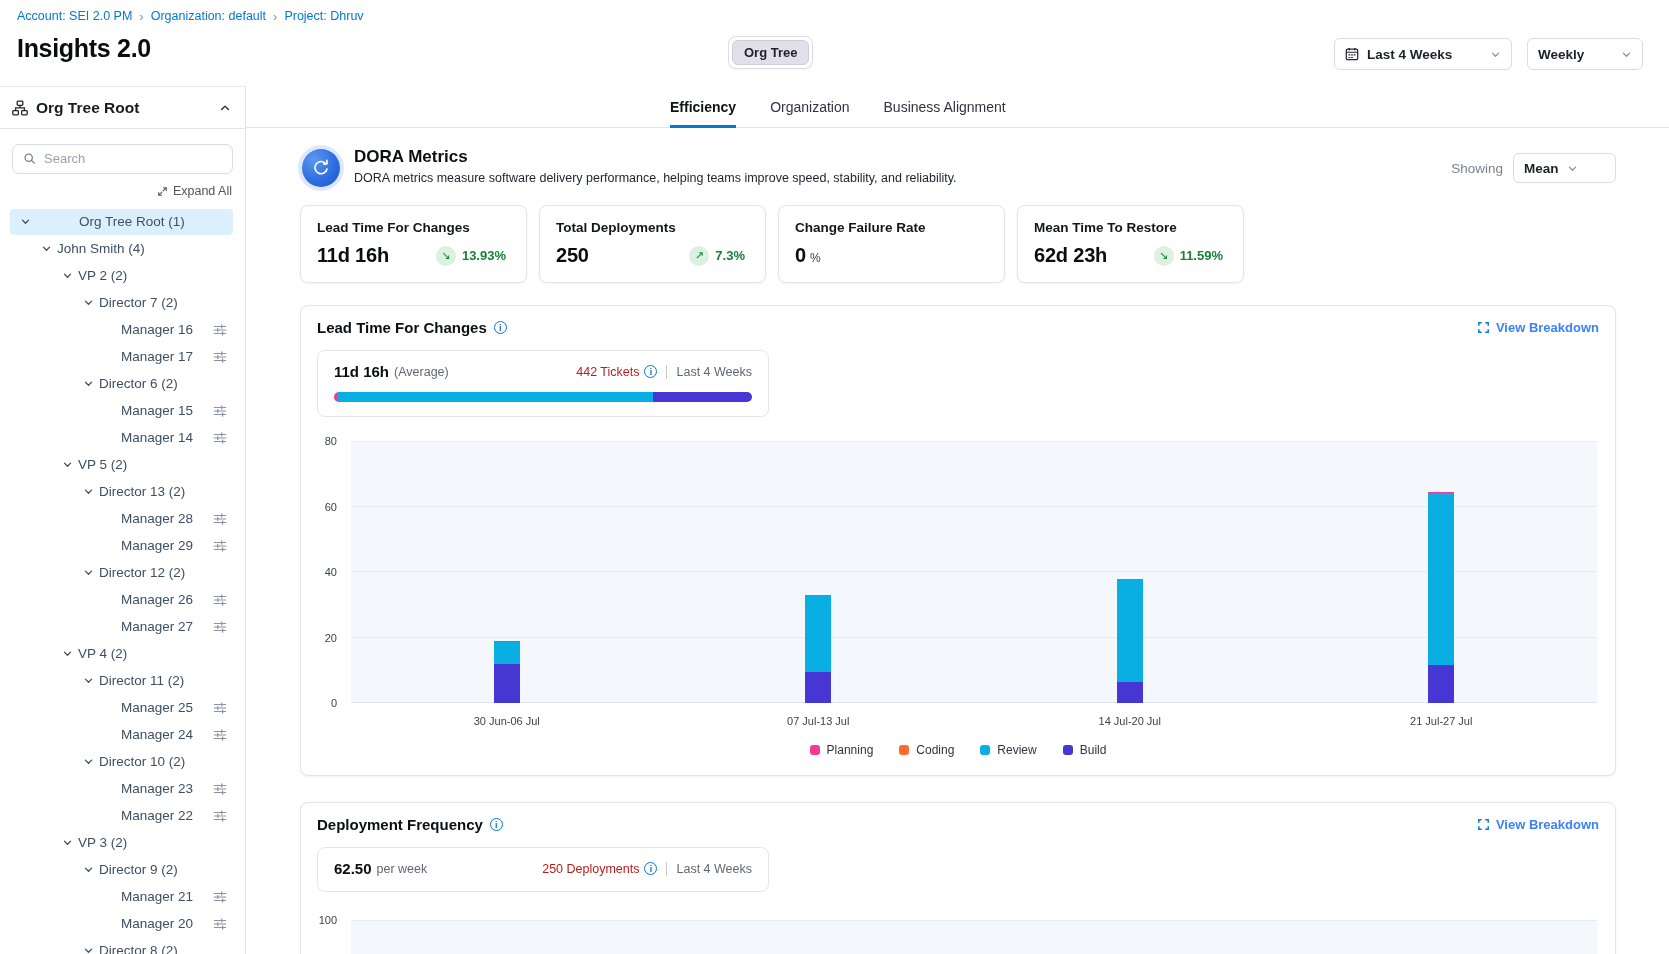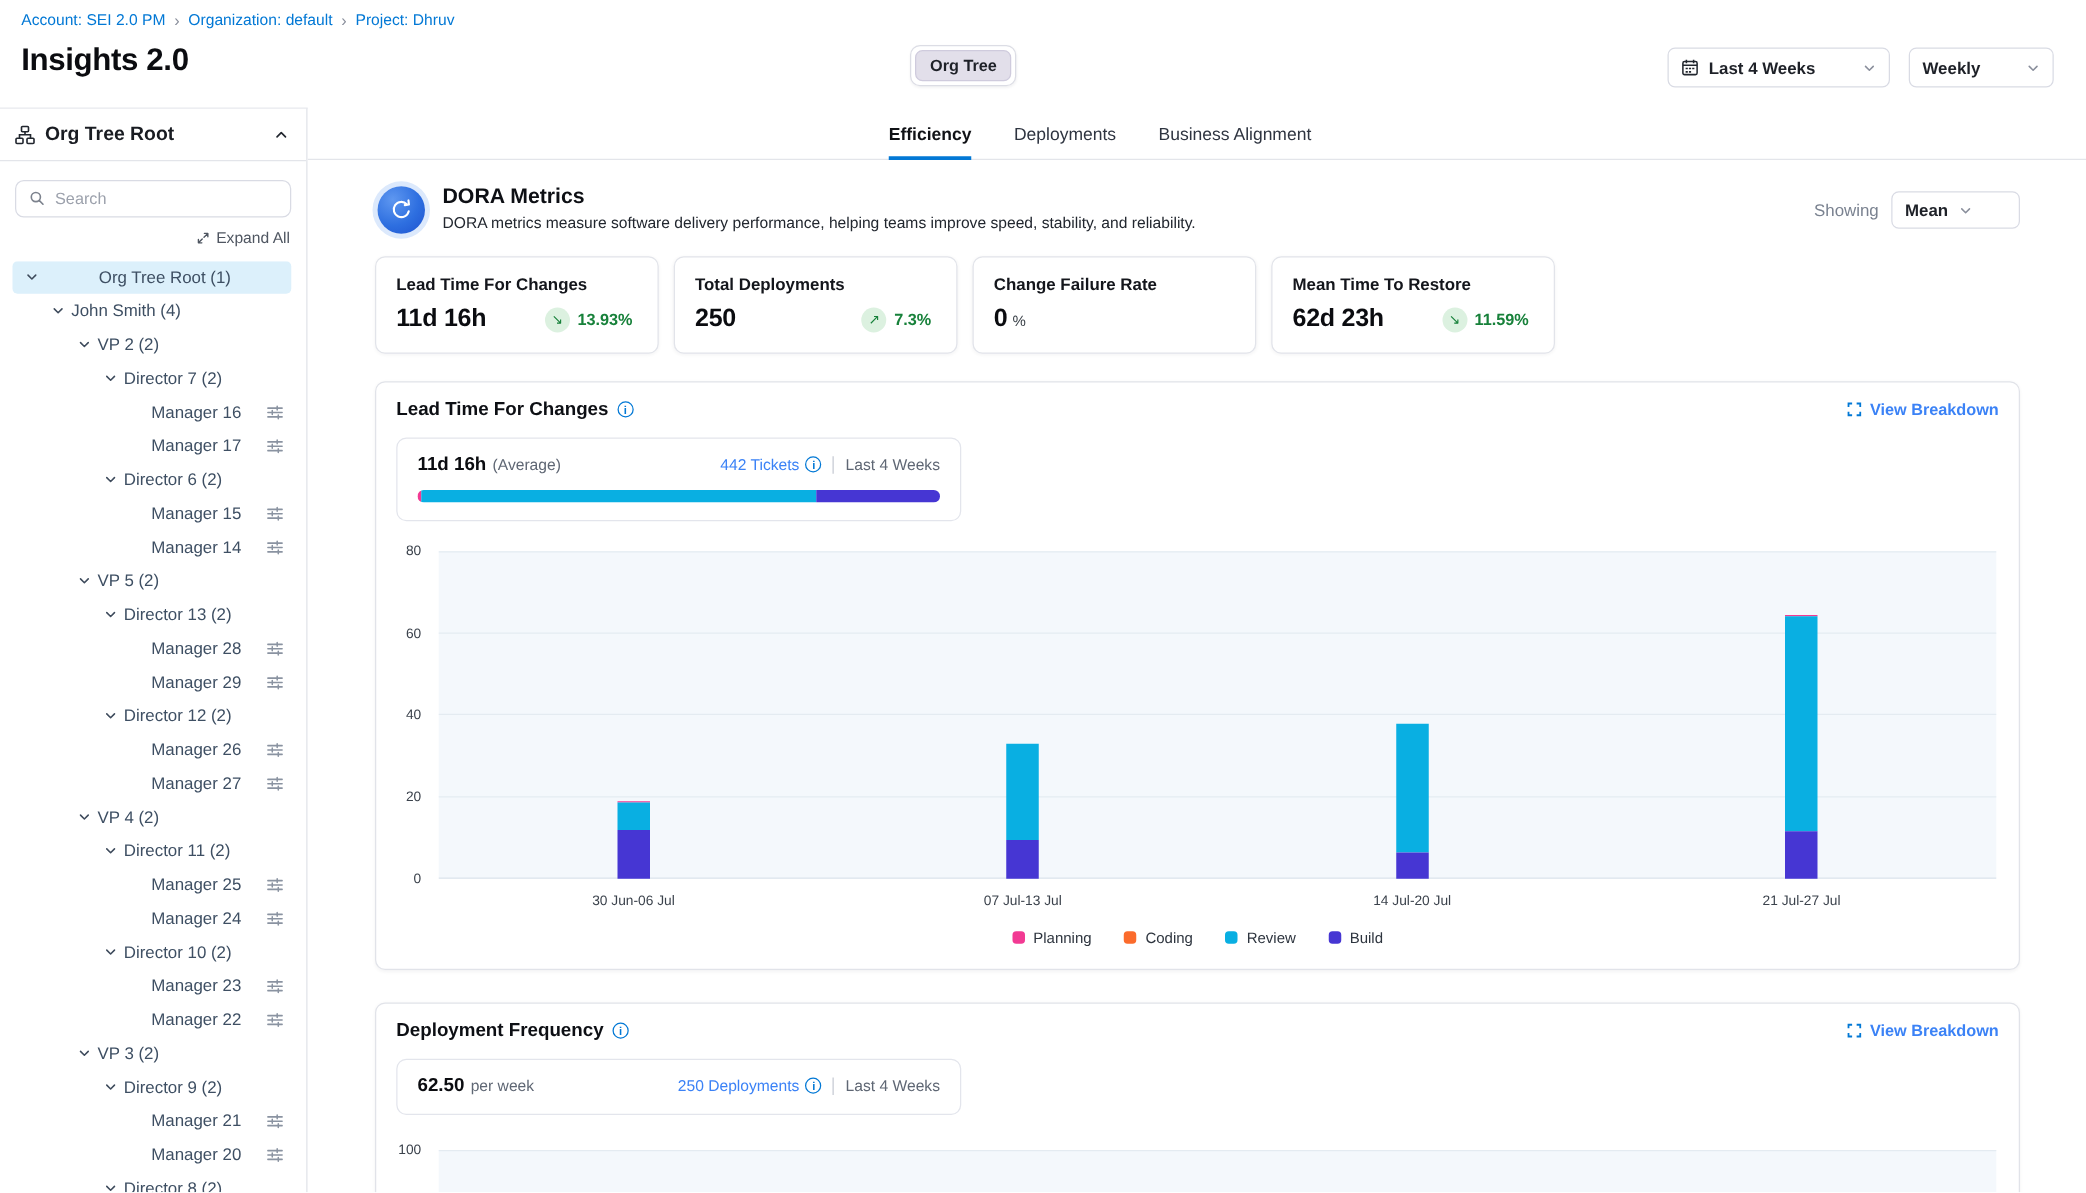--- a/index.html
+++ b/index.html
@@ -36,21 +36,21 @@
   .expand-link { display:inline-flex; align-items:center; gap:5px; font-size:12.5px; color:#4F5661; cursor:pointer; }
   .tree { margin-top:8px; overflow:hidden; }
   .trow { height:26px; margin:0 12px 1px 10px; border-radius:4px; display:flex; align-items:center; gap:5px; font-size:13.5px; color:#3E4F63; cursor:pointer; }
   .trow.sel { background:#DCF0FB;gap:48px; }
   .chev-sp { width:12px; flex:none; }
   .trow .chev { flex:none; }
   .tact { margin-left:auto; margin-right:6px; display:flex; align-items:center; cursor:pointer; }
 
   
   .tabs { height:42px; flex:none; border-bottom:1px solid #E3E5EA; position:relative; }
-  .tab-group { position:absolute; left:465px; top:0; height:42px; display:flex; gap:34px; }
+  .tab-group { position:absolute; left:424px; top:0; height:42px; display:flex; gap:34px; }
   .tab { display:flex; align-items:center; font-size:14px; color:#2E3440; cursor:pointer; border-bottom:3px solid transparent; padding-top:3px; }
   .tab.active { font-weight:700; color:#101216; border-bottom-color:#0278D5; }
 
   
   .content { flex:1; overflow:hidden; padding:14px 53px 0 54px; }
 
   .dora-head { display:flex; align-items:flex-start; margin-top:5px; }
   .dora-icon { width:38px; height:38px; flex:none; border-radius:50%; background:radial-gradient(circle at 32% 28%, #5E97F0 0%, #2E6FE0 55%, #1D52CF 100%); box-shadow:0 0 0 4px #DCE9FC; display:flex; align-items:center; justify-content:center; margin:2px 2px 0 2px; }
   .dora-titles { margin-left:12px; }
   .dora-title { font-size:17px; font-weight:800; color:#0D0F14; }
@@ -75,21 +75,21 @@
   .panel-title { font-size:15px; font-weight:800; color:#0D0F14; }
   .info { display:inline-flex; width:13px; height:13px; border:1.2px solid #0278D5; border-radius:50%; color:#0278D5; font-size:9px; font-weight:700; align-items:center; justify-content:center; margin-left:7px; flex:none; }
   .info::after { content:"i"; }
   .view-breakdown { margin-left:auto; display:flex; align-items:center; gap:6px; color:#3b82f6; font-size:13px; font-weight:700; cursor:pointer; }
 
   .summary-box { width:452px; border:1px solid #E3E5EC; border-radius:8px; margin-top:14px; padding:12px 16px 14px; }
   .sum-row { display:flex; align-items:center; }
   .sum-value { font-size:15px; font-weight:800; color:#0B0C10; }
   .sum-qual { font-size:12.5px; color:#5F6774; margin-left:5px; }
   .sum-right { margin-left:auto; display:flex; align-items:center; font-size:12.5px; color:#5F6774; }
-  .sum-count { color:#3b82f6; }
+  .sum-count { color:#b91c1c; }
   .sum-right .info { margin-left:5px; }
   .sum-range { border-left:1px solid #C6CAD3; margin-left:9px; padding-left:9px; }
   .dist-bar { margin-top:12px; height:10px; border-radius:5px; overflow:hidden; display:flex; }
   .dist-seg { height:100%; }
 
   .chart-wrap { margin-top:24px; margin-left:34px; margin-right:2px; position:relative; }
   .plot { position:relative; height:262px; background:#F4F8FC; }
   .gridline { position:absolute; left:0; right:0; height:1px; background:#E4EBF1; }
   .gridline.zero { background:#DCE4EC; }
   .ylabels { position:absolute; left:-34px; top:0; bottom:0; width:26px; }
@@ -398,21 +398,21 @@
             </svg>
             <span>Director 8 (2)</span>
           </div>
         </div>
     </aside>
 
     <main class="main">
       <nav class="tabs">
         <div class="tab-group">
             <div class="tab active">Efficiency</div>
-            <div class="tab">Deployments</div>
+            <div class="tab">Organization</div>
             <div class="tab">Business Alignment</div>
           </div>
       </nav>
 
       <div class="content">
 
         <section class="dora-head">
           <div class="dora-icon">
             <svg width="20" height="20" viewBox="0 0 24 24" fill="none" stroke="#fff" stroke-width="2" stroke-linecap="round">
                 <path d="M19.2 13.2A7.3 7.3 0 1 1 17.3 6.4"></path>

